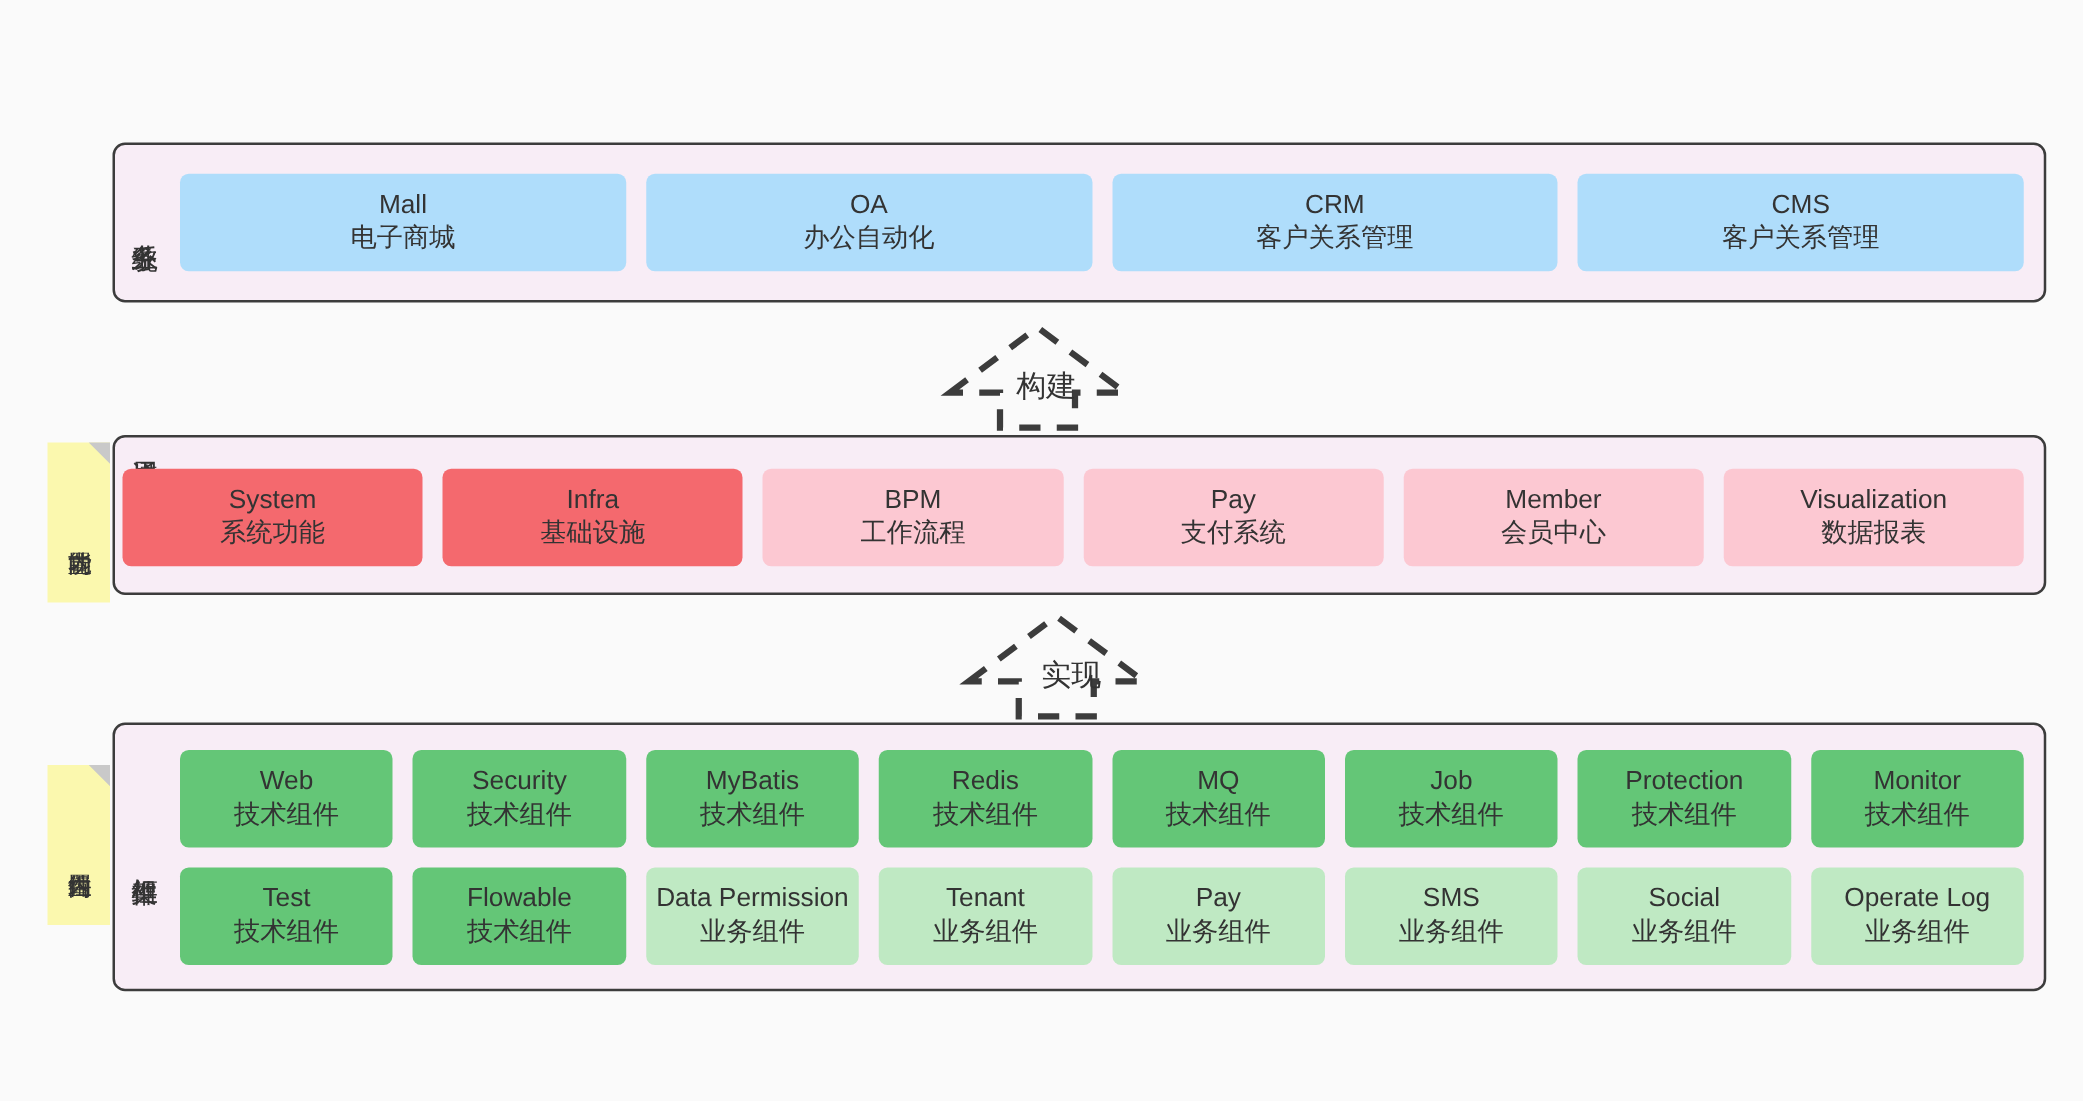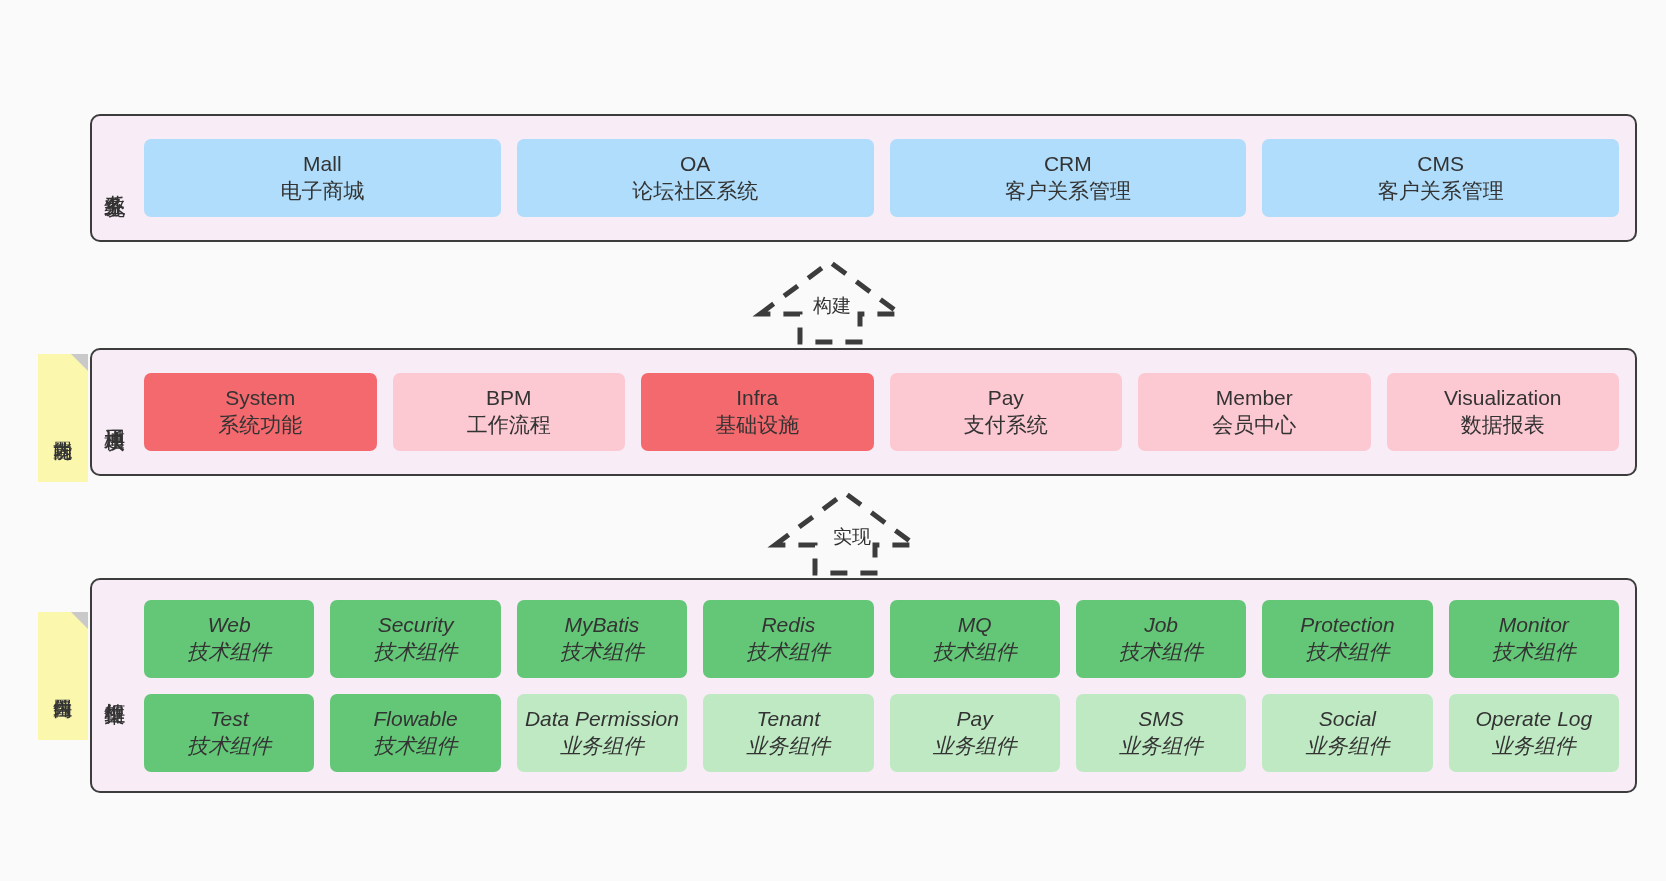--- a/index.html
+++ b/index.html
@@ -50,21 +50,20 @@
   .row {
     display: flex;
     width: 100%;
     gap: 16px;
   }
   .grid2 {
     display: flex;
     flex-direction: column;
     gap: 16px;
     width: 100%;
-    font-style: italic;
   }
 
   
   .card {
     flex: 1 1 0;
     border-radius: 7px;
     display: flex;
     flex-direction: column;
     align-items: center;
     justify-content: center;
@@ -83,21 +82,21 @@
     text-align: center;
   }
   .c-blue   { background: #AFDDFB; }
   .c-red    { background: #F4696E; }
   .c-pink   { background: #FCC8D2; }
   .c-green  { background: #64C677; }
   .c-lgreen { background: #BFE9C3; }
 
   
   #layer-business { left: 90px;  top: 114px; width: 1547px; height: 128px; }
-  #layer-modules  { left: 90px;  top: 348px; width: 1547px; height: 128px; }
+  #layer-modules  { left: 90px;  top: 348px; width: 1547px; height: 128px; flex-direction: column; }
   #layer-frame    { left: 90px;  top: 578px; width: 1547px; height: 215px; }
 
   #layer-business .card { height: 78px; }
   #layer-modules  .card { height: 78px; }
   #layer-frame    .card { height: 78px; }
 
   
   .note {
     position: absolute;
     width: 50px;
@@ -125,21 +124,21 @@
   #note-func { left: 38px; top: 354px; height: 128px; }
   #note-comp { left: 38px; top: 612px; height: 128px; }
 
   
   .arrow {
     position: absolute;
   }
   .arrow svg { display: block; overflow: visible; }
   .arrow-label {
     position: absolute;
-    font-size: 19px;
+    font-size: 24px;
     color: #333;
     white-space: nowrap;
     background: transparent;
   }
   #arrow-build { left: 755px; top: 256px; }
   #arrow-build .arrow-label { left: 58px; top: 37px; }
   #arrow-impl  { left: 770px; top: 487px; }
   #arrow-impl  .arrow-label { left: 63px; top: 37px; }
 </style>
 </head>
@@ -150,21 +149,21 @@
   <div class="layer-body">
     <div class="row">
 
       <div class="card c-blue">
         <div class="t">Mall</div>
         <div class="s">电子商城</div>
       </div>
 
       <div class="card c-blue">
         <div class="t">OA</div>
-        <div class="s">论坛社区系统</div>
+        <div class="s">办公自动化</div>
       </div>
 
 
       <div class="card c-blue">
         <div class="t">CRM</div>
         <div class="s">客户关系管理</div>
       </div>
 
       <div class="card c-blue">
         <div class="t">CMS</div>
@@ -186,28 +185,28 @@
 <div class="layer" id="layer-modules">
   <div class="layer-title">通用模块</div>
   <div class="layer-body">
     <div class="row">
 
       <div class="card c-red">
         <div class="t">System</div>
         <div class="s">系统功能</div>
       </div>
 
+      <div class="card c-red">
+        <div class="t">Infra</div>
+        <div class="s">基础设施</div>
+      </div>
+
       <div class="card c-pink">
         <div class="t">BPM</div>
         <div class="s">工作流程</div>
-      </div>
-
-      <div class="card c-red">
-        <div class="t">Infra</div>
-        <div class="s">基础设施</div>
       </div>
 
       <div class="card c-pink">
         <div class="t">Pay</div>
         <div class="s">支付系统</div>
       </div>
 
       <div class="card c-pink">
         <div class="t">Member</div>
         <div class="s">会员中心</div>

